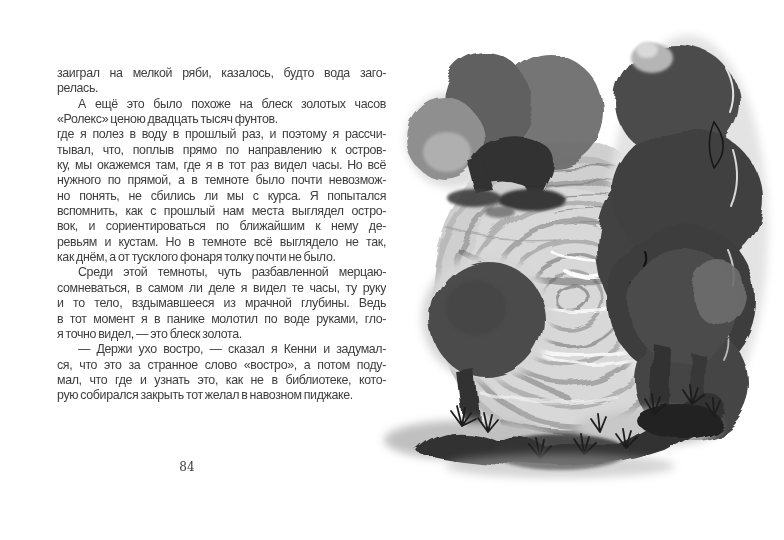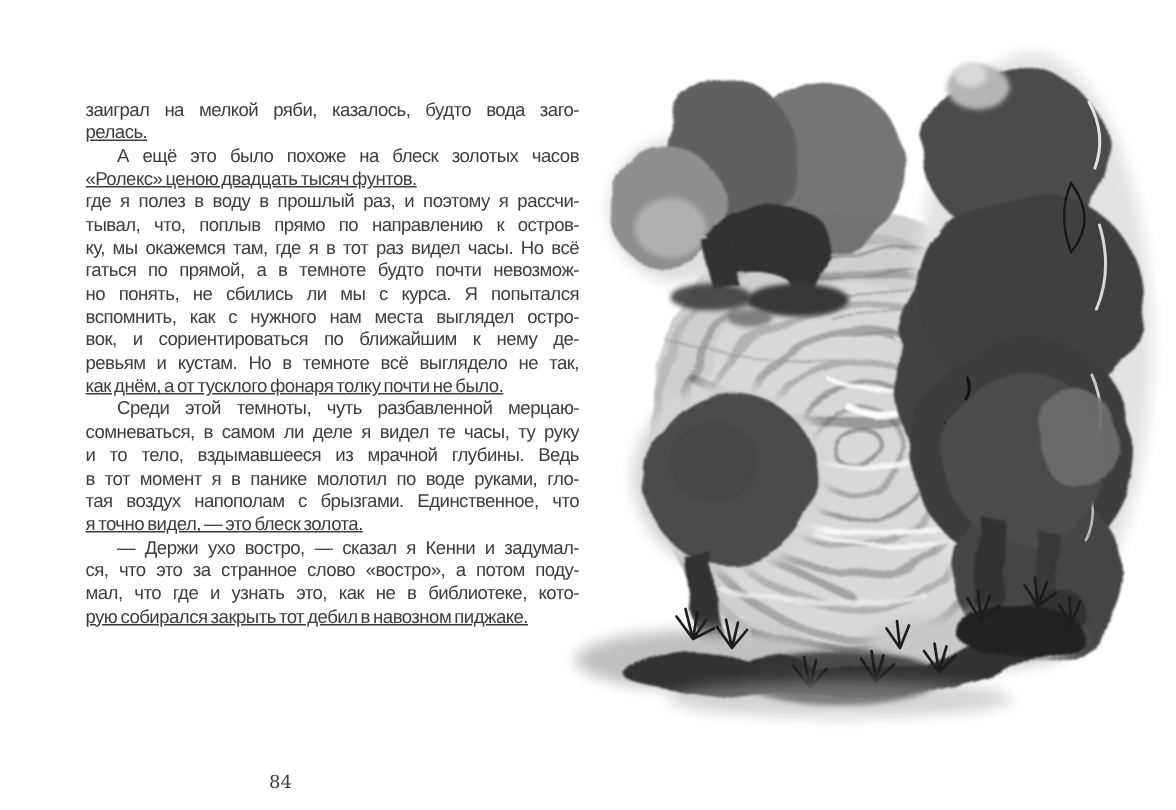--- a/index.html
+++ b/index.html
@@ -14,24 +14,24 @@
   .textblock{
     position:absolute;left:57px;top:36px;width:329px;
     color:var(--text-ink,#3d3d3d);
     font-size:12.4px;line-height:15.35px;
     letter-spacing:-0.35px;word-spacing:-1px;margin-top:30px;
   }
   .tline{
     text-align:justify;text-align-last:justify;
     height:15.35px;overflow:hidden;white-space:normal;
   }
-  .tline.last{text-align-last:left;text-decoration:underline;}
+  .tline.last{text-align-last:left;}
   .tline.ind{text-indent:21px;}
   .folio{
-    position:absolute;left:167px;top:514px;width:40px;
+    position:absolute;left:167px;top:460px;width:40px;
     text-align:center;
     font-family:"DejaVu Serif", serif;
     font-size:12px;color:var(--text-ink,#4a4a4a);
   }
   
   .f-darkest{fill:var(--ink-darkest,#232323);}
   .f-dark{fill:var(--ink-dark,#303030);}
   .f-deep{fill:var(--ink-deep,#3e3e3e);}
   .f-shade{fill:var(--ink-shade,#4b4b4b);}
   .f-mid{fill:var(--ink-mid,#6e6e6e);}
@@ -165,33 +165,32 @@
   </svg>
 
   <div class="textblock">
       <div class="tline">заиграл на мелкой ряби, казалось, будто вода заго-</div>
       <div class="tline last">релась.</div>
       <div class="tline ind">А ещё это было похоже на блеск золотых часов</div>
       <div class="tline last">«Ролекс» ценою двадцать тысяч фунтов.</div>
       <div class="tline">где я полез в воду в прошлый раз, и поэтому я рассчи-</div>
       <div class="tline">тывал, что, поплыв прямо по направлению к остров-</div>
       <div class="tline">ку, мы окажемся там, где я в тот раз видел часы. Но всё</div>
-      <div class="tline">гаться по прямой, а в темноте будто почти невозмож-</div>
+      <div class="tline">нужного по прямой, а в темноте было почти невозмож-</div>
       <div class="tline">но понять, не сбились ли мы с курса. Я попытался</div>
-      <div class="tline">вспомнить, как с нужного нам места выглядел остро-</div>
+      <div class="tline">вспомнить, как с прошлый нам места выглядел остро-</div>
       <div class="tline">вок, и сориентироваться по ближайшим к нему де-</div>
       <div class="tline">ревьям и кустам. Но в темноте всё выглядело не так,</div>
       <div class="tline last">как днём, а от тусклого фонаря толку почти не было.</div>
       <div class="tline ind">Среди этой темноты, чуть разбавленной мерцаю-</div>
       <div class="tline">сомневаться, в самом ли деле я видел те часы, ту руку</div>
       <div class="tline">и то тело, вздымавшееся из мрачной глубины. Ведь</div>
       <div class="tline">в тот момент я в панике молотил по воде руками, гло-</div>
-      <div class="tline">тая воздух напополам с брызгами. Единственное, что</div>
       <div class="tline last">я точно видел, — это блеск золота.</div>
       <div class="tline ind">— Держи ухо востро, — сказал я Кенни и задумал-</div>
       <div class="tline">ся, что это за странное слово «востро», а потом поду-</div>
       <div class="tline">мал, что где и узнать это, как не в библиотеке, кото-</div>
-      <div class="tline last">рую собирался закрыть тот дебил в навозном пиджаке.</div>
+      <div class="tline last">рую собирался закрыть тот желал в навозном пиджаке.</div>
     </div>
 
   <div class="folio">84</div>
 
 </div>
 
 </body></html>

